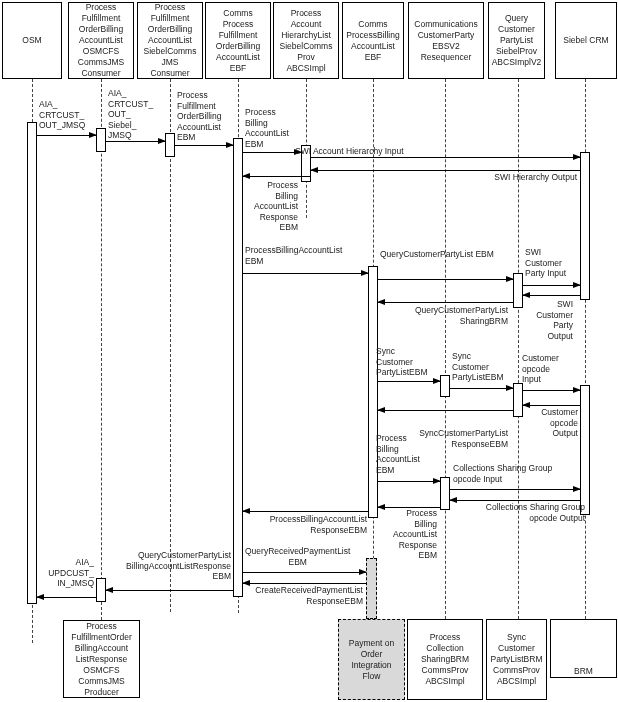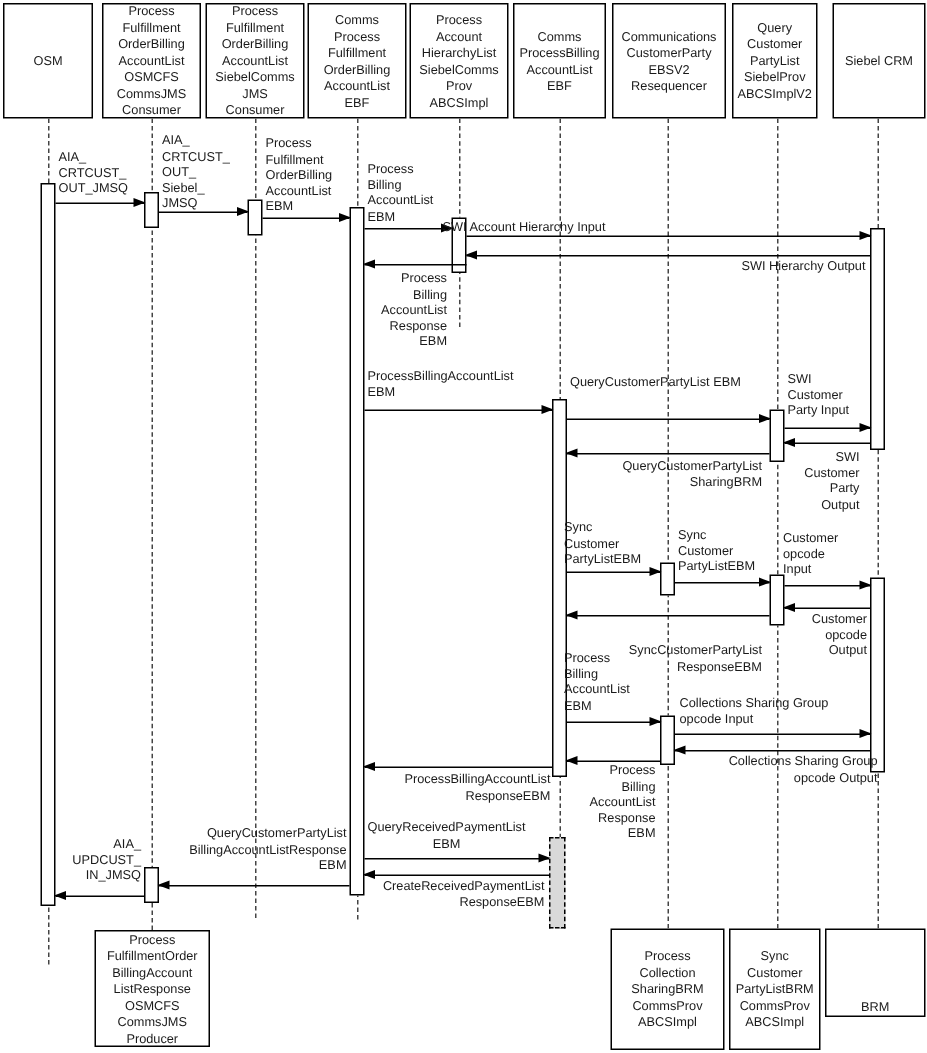--- a/index.html
+++ b/index.html
@@ -232,20 +232,26 @@
 
   <div class="box" style="left:63px;top:620px;width:77px;height:78px;">
     <span class="lbl">Process
 FulfillmentOrder
 BillingAccount
 ListResponse
 OSMCFS
 CommsJMS
 Producer</span>
   </div>
+  <div class="box payment" style="left:338px;top:619px;width:67px;height:81px;">
+    <span class="lbl">Payment on
+Order
+Integration
+Flow</span>
+  </div>
   <div class="box" style="left:407px;top:619px;width:76px;height:81px;">
     <span class="lbl">Process
 Collection
 SharingBRM
 CommsProv
 ABCSImpl</span>
   </div>
   <div class="box" style="left:486px;top:619px;width:61px;height:81px;">
     <span class="lbl">Sync
 Customer

